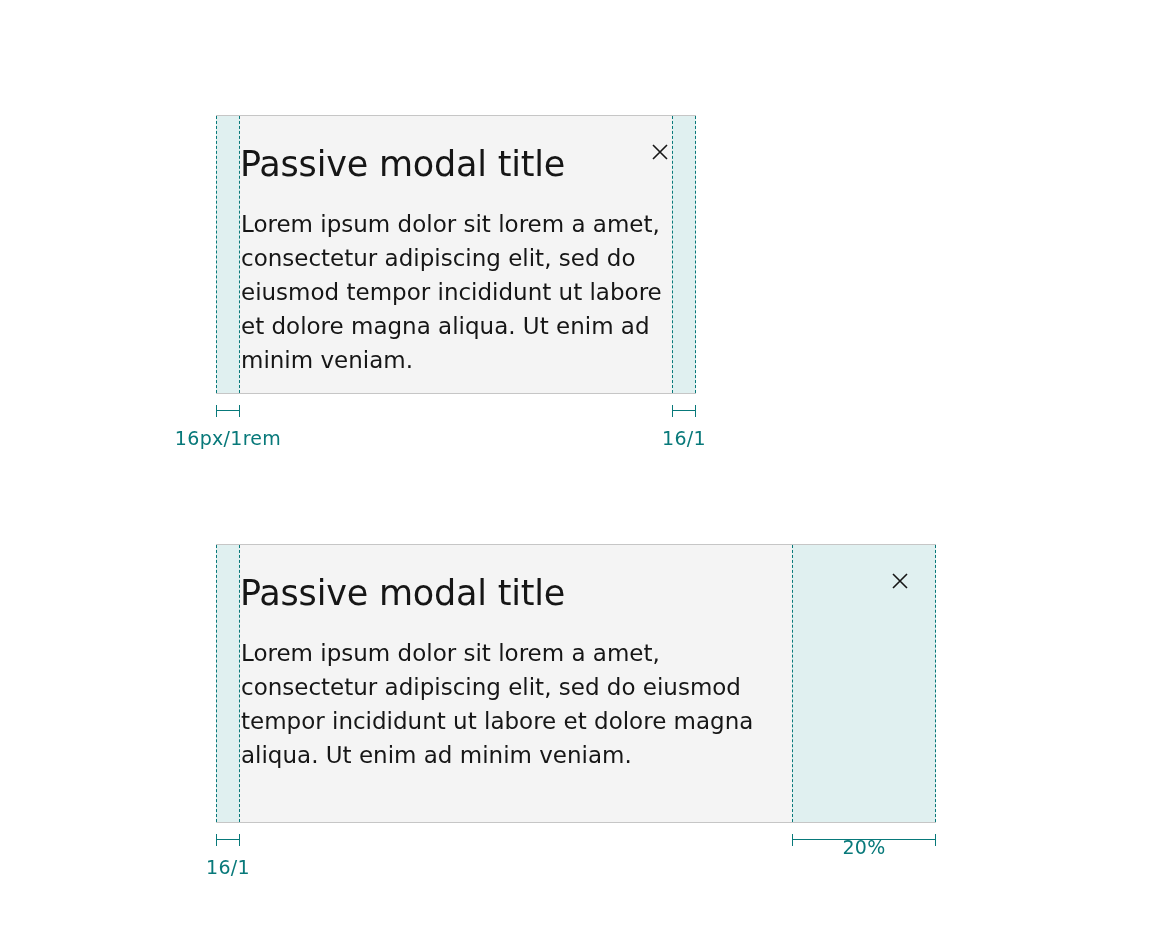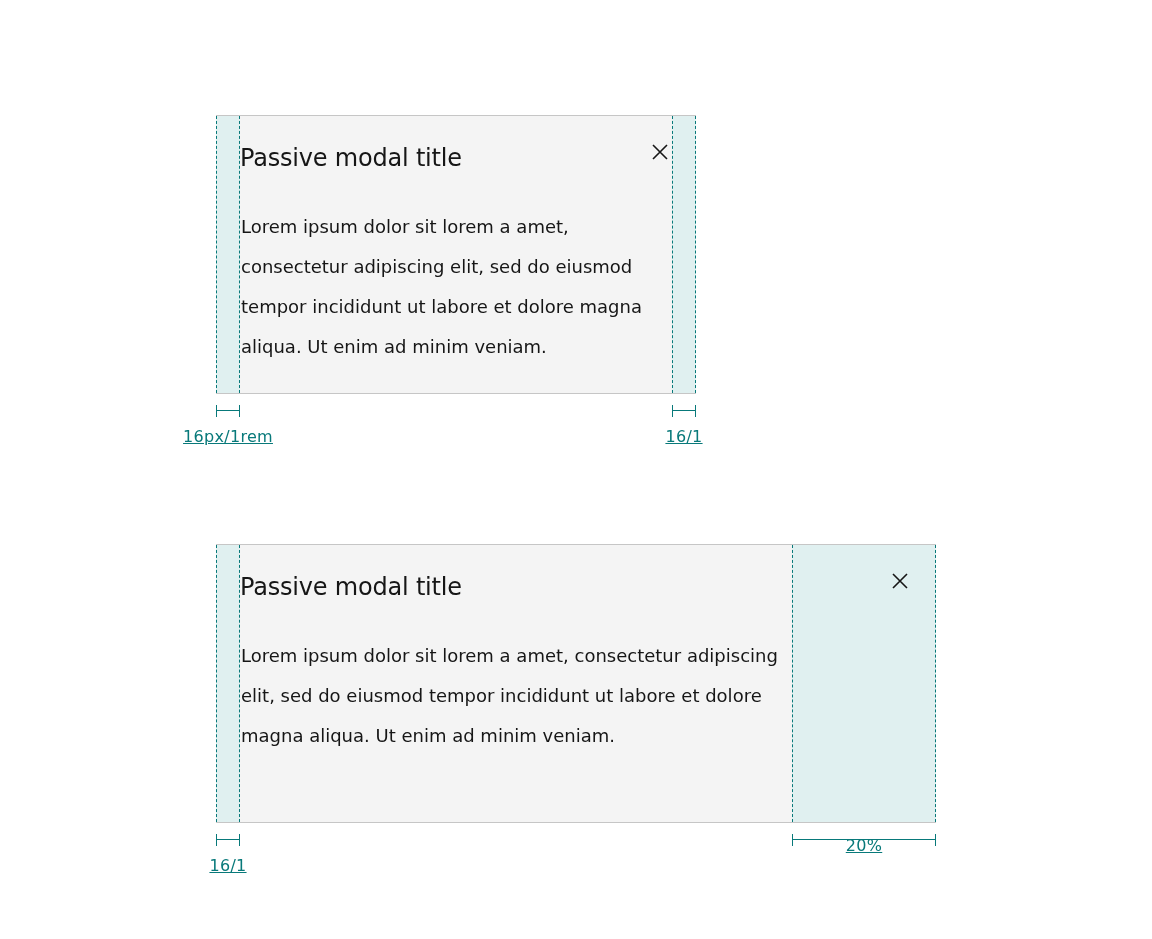--- a/index.html
+++ b/index.html
@@ -1,28 +1,28 @@
 <!DOCTYPE html>
 <html><head>
 <meta charset="utf-8">
 <style>
   html, body { margin:0; padding:0; background:#ffffff; }
   body { width:1152px; height:939px; position:relative; overflow:hidden;
          font-family:"DejaVu Sans","Liberation Sans",sans-serif; color:#161616; }
   .modal { position:absolute; background:#f4f4f4; border-top:1px solid #c6c6c6; border-bottom:1px solid #c6c6c6; box-sizing:border-box; }
   .pad { position:absolute; top:0; bottom:0; background:#e0f0f0; }
   .guide { position:absolute; top:0; bottom:0; width:0; border-left:1px dashed #08797a; }
-  .title { position:absolute; font-size:24px; font-weight:400; color:#161616; white-space:nowrap; letter-spacing:-0.2px; }
-  .body-text { position:absolute; font-size:18px; line-height:40px; color:#161616; }
+  .title { position:absolute; font-size:35px; font-weight:400; color:#161616; white-space:nowrap; letter-spacing:-0.2px; }
+  .body-text { position:absolute; font-size:23px; line-height:34px; color:#161616; }
   .close { position:absolute; width:20px; height:20px; }
   .dim { position:absolute; height:12px; }
   .dim .line { position:absolute; left:0; right:0; top:5px; border-top:1.5px solid #08797a; }
   .dim .tick-l, .dim .tick-r { position:absolute; top:0; width:0; height:12px; border-left:1.5px solid #08797a; }
   .dim .tick-l { left:0; } .dim .tick-r { right:0; }
-  .dim-label { position:absolute; font-size:16px; color:#08797a; text-align:center; white-space:nowrap; letter-spacing:0.3px;text-decoration:underline; }
+  .dim-label { position:absolute; font-size:19px; color:#08797a; text-align:center; white-space:nowrap; letter-spacing:0.3px; }
 </style>
 </head>
 <body>
 
 <div class="modal" style="left:216px; top:115px; width:480px; height:279px;">
   <div class="pad" style="left:0; width:24px;"></div>
   <div class="pad" style="left:456px; width:24px;"></div>
   <div class="guide" style="left:0;"></div>
   <div class="guide" style="left:23px;"></div>
   <div class="guide" style="left:456px;"></div>

